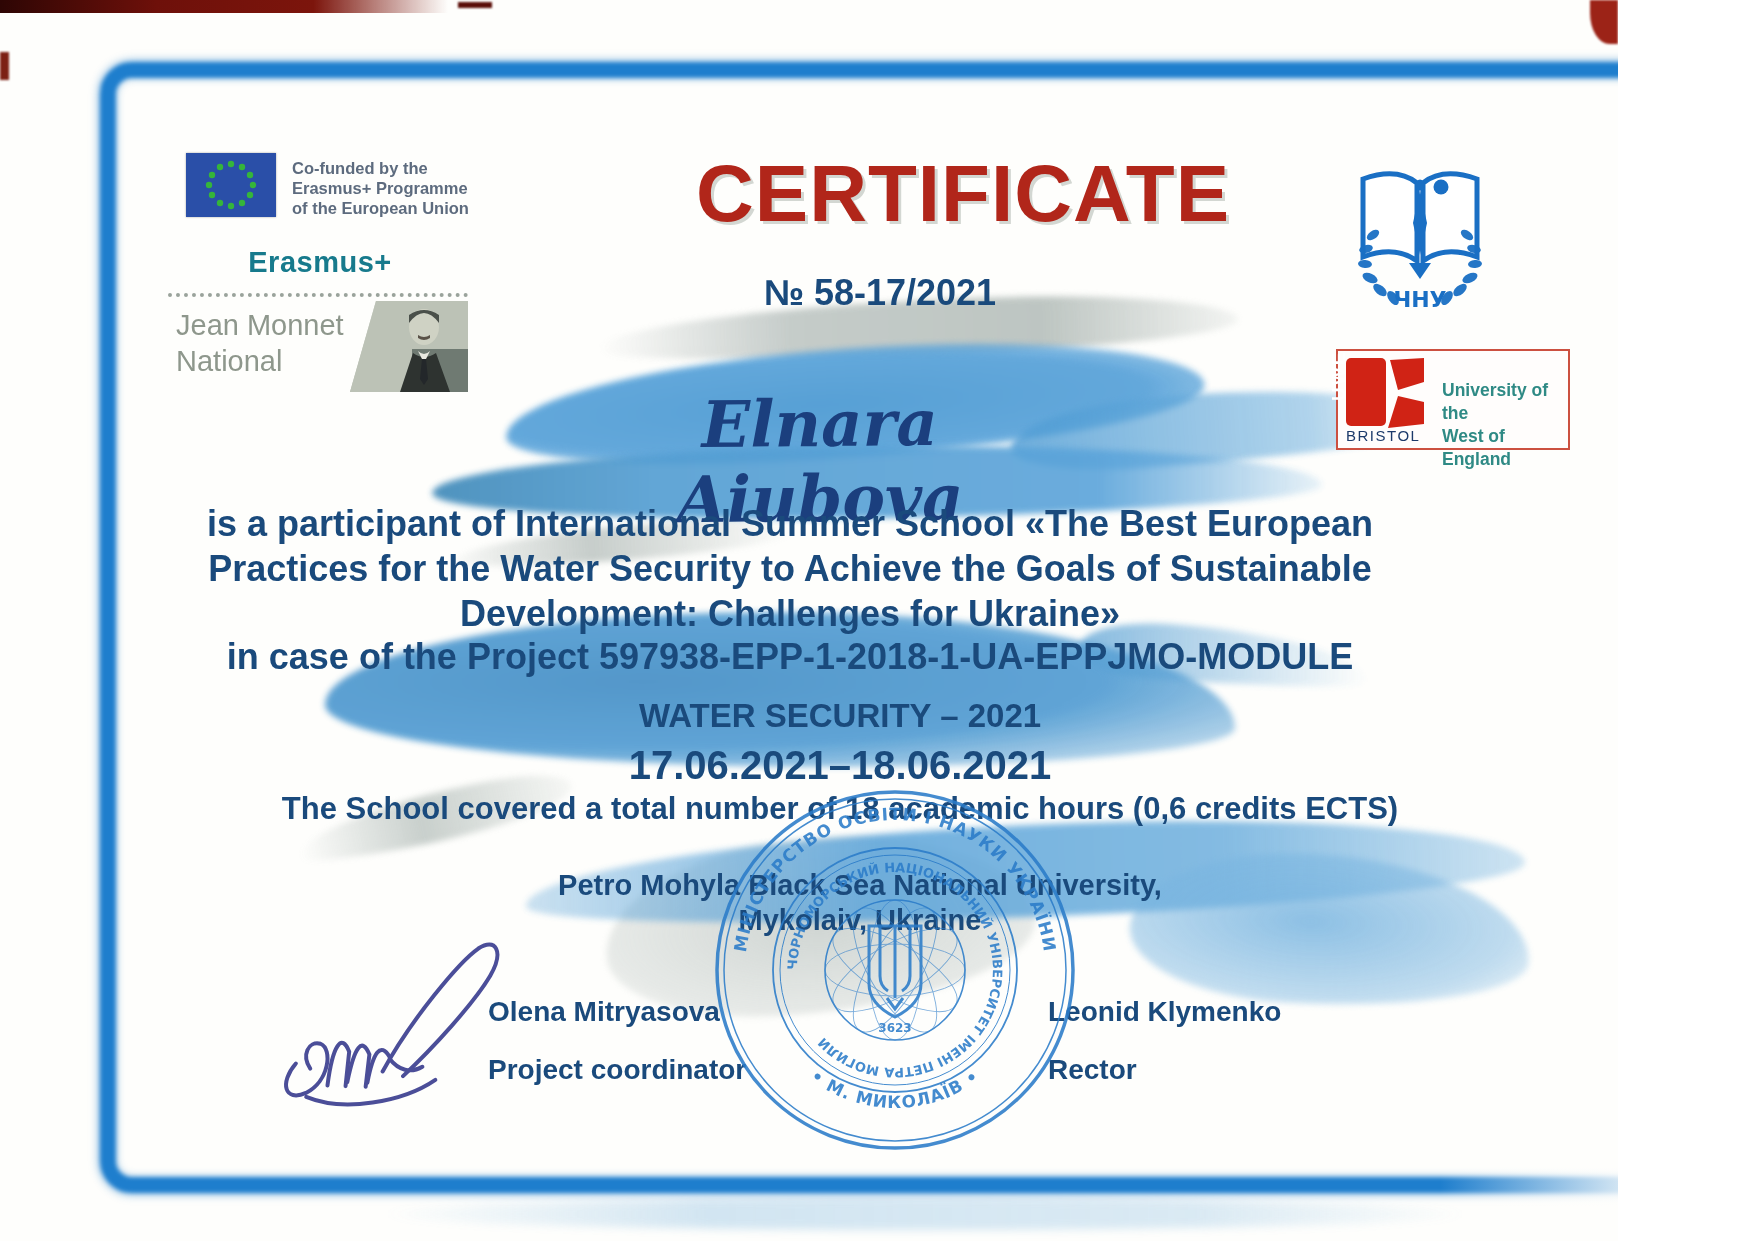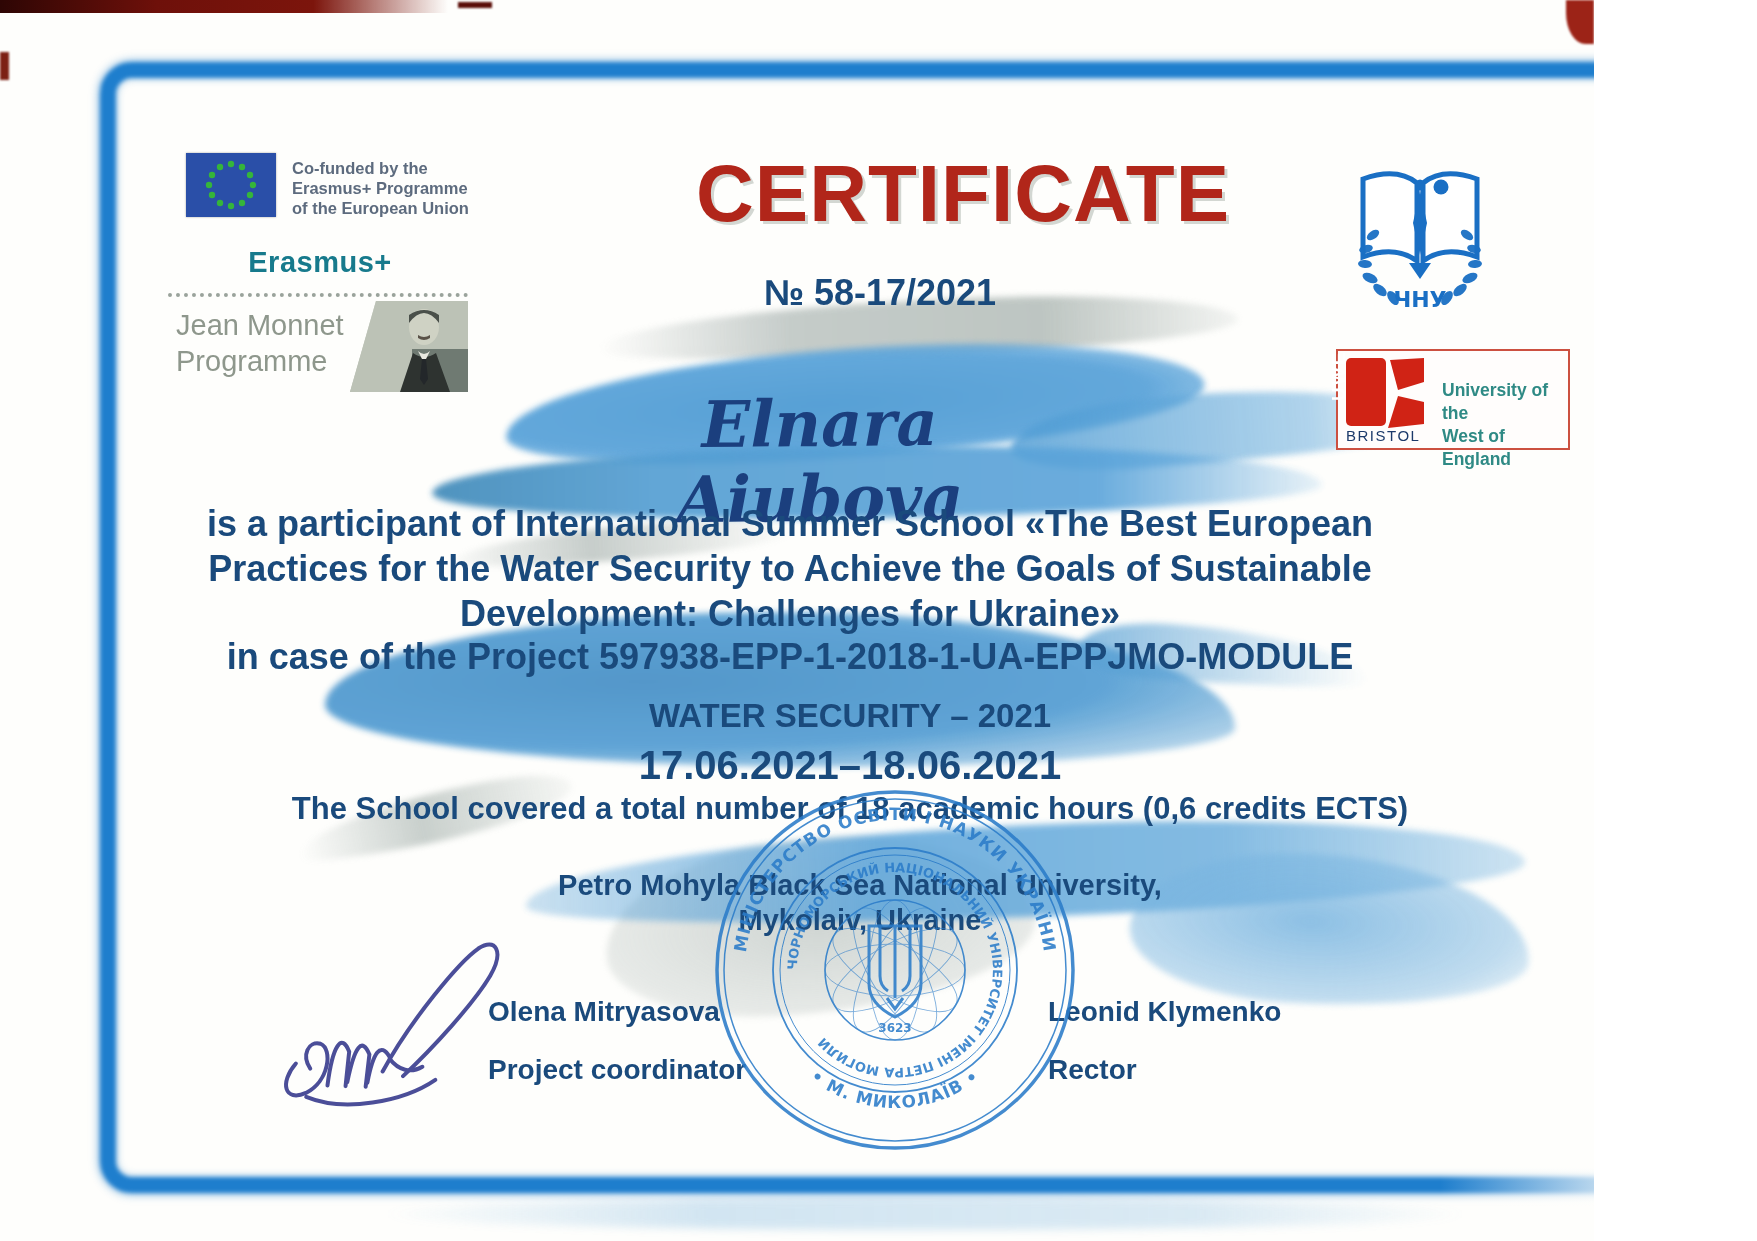--- a/index.html
+++ b/index.html
@@ -1,19 +1,20 @@
 <!DOCTYPE html>
 <html><head>
 <meta charset="utf-8">
 <style>
   html,body{margin:0;padding:0;background:#ffffff;}
   .page{
     position:relative;width:1594px;height:1241px;overflow:hidden;
     background:#fefefc;
     font-family:"Liberation Sans", sans-serif;
+    padding-left:24px;
   }
   
   .scan-strip-top{position:absolute;left:0;top:0;width:448px;height:13px;
     background:linear-gradient(90deg,#2e0604 0%,#6e100a 35%,#7c150c 70%,rgba(124,21,12,0) 100%);
     filter:blur(.5px);}
   .scan-dash{position:absolute;left:458px;top:2px;width:34px;height:6px;background:#5a0d08;filter:blur(1px);}
   .scan-corner-tr{position:absolute;right:0;top:0;width:28px;height:44px;background:#9c2317;
     border-radius:0 0 0 70%;filter:blur(1px);}
   .scan-tick-left{position:absolute;left:0;top:52px;width:9px;height:28px;background:#7c2014;filter:blur(1px);}
 
@@ -98,21 +99,21 @@
     color:#b1261a;font-weight:bold;font-size:80px;letter-spacing:1px;
     text-shadow:3px 3px 0 rgba(148,158,148,.4);}
   .cert-no{position:absolute;left:700px;top:272px;width:360px;text-align:center;
     font-weight:bold;font-size:36px;}
   .presented{position:absolute;left:650px;top:330px;width:400px;text-align:center;
     font-weight:bold;font-size:31px;}
   .recipient{position:absolute;left:555px;top:386px;width:530px;text-align:center;
     font-family:"DejaVu Serif",serif;font-style:italic;font-weight:bold;
     font-size:64px;color:#1b3f7e;transform:rotate(-.5deg);}
   .body-line{position:absolute;left:150px;width:1280px;text-align:center;font-weight:bold;font-size:36px;}
-  .mid-line{position:absolute;left:160px;width:1380px;text-align:center;font-weight:bold;}
+  .mid-line{position:absolute;left:150px;width:1380px;text-align:center;font-weight:bold;}
   .univ-line{position:absolute;left:200px;width:1320px;text-align:center;font-weight:bold;font-size:29px;}
 
   .sig-name{position:absolute;font-weight:bold;font-size:28px;}
   .sig-role{position:absolute;font-weight:bold;font-size:28px;}
   .signature-svg{position:absolute;left:268px;top:928px;transform:rotate(-4deg);}
 
   .stamp{position:absolute;left:695px;top:770px;width:400px;height:400px;opacity:.88;}
   .stamp text{font-family:"DejaVu Sans",sans-serif;font-weight:bold;fill:#2b7cc9;}
 </style>
 </head>
@@ -163,21 +164,21 @@
   <div class="cofunded">
     <div>Co-funded by the</div>
     <div>Erasmus+ Programme</div>
     <div>of the European Union</div>
   </div>
   <div class="erasmus-wordmark">Erasmus+</div>
 
   <div class="jm-box">
     <div class="jm-text">
       <div>Jean Monnet</div>
-      <div>Programme</div>
+      <div>National</div>
     </div>
     <div class="jm-photo">
       <svg width="118" height="91" viewBox="0 0 118 91">
         <rect x="0" y="0" width="118" height="91" fill="#bcc2b6"></rect>
         <rect x="62" y="48" width="56" height="43" fill="#6f7a72"></rect>
         <ellipse cx="74" cy="26" rx="15" ry="18" fill="#cfd2c4"></ellipse>
         <path d="M59,22 Q74,2 89,22 L89,14 Q74,4 59,14 Z" fill="#4a504a"></path>
         <path d="M50,91 L63,52 Q74,60 86,52 L100,91 Z" fill="#2e3330"></path>
         <path d="M68,50 L74,62 L80,50 Q74,56 68,50 Z" fill="#e8e8e0"></path>
         <path d="M72,58 L76,58 L78,78 L74,84 L70,78 Z" fill="#23272a"></path>

